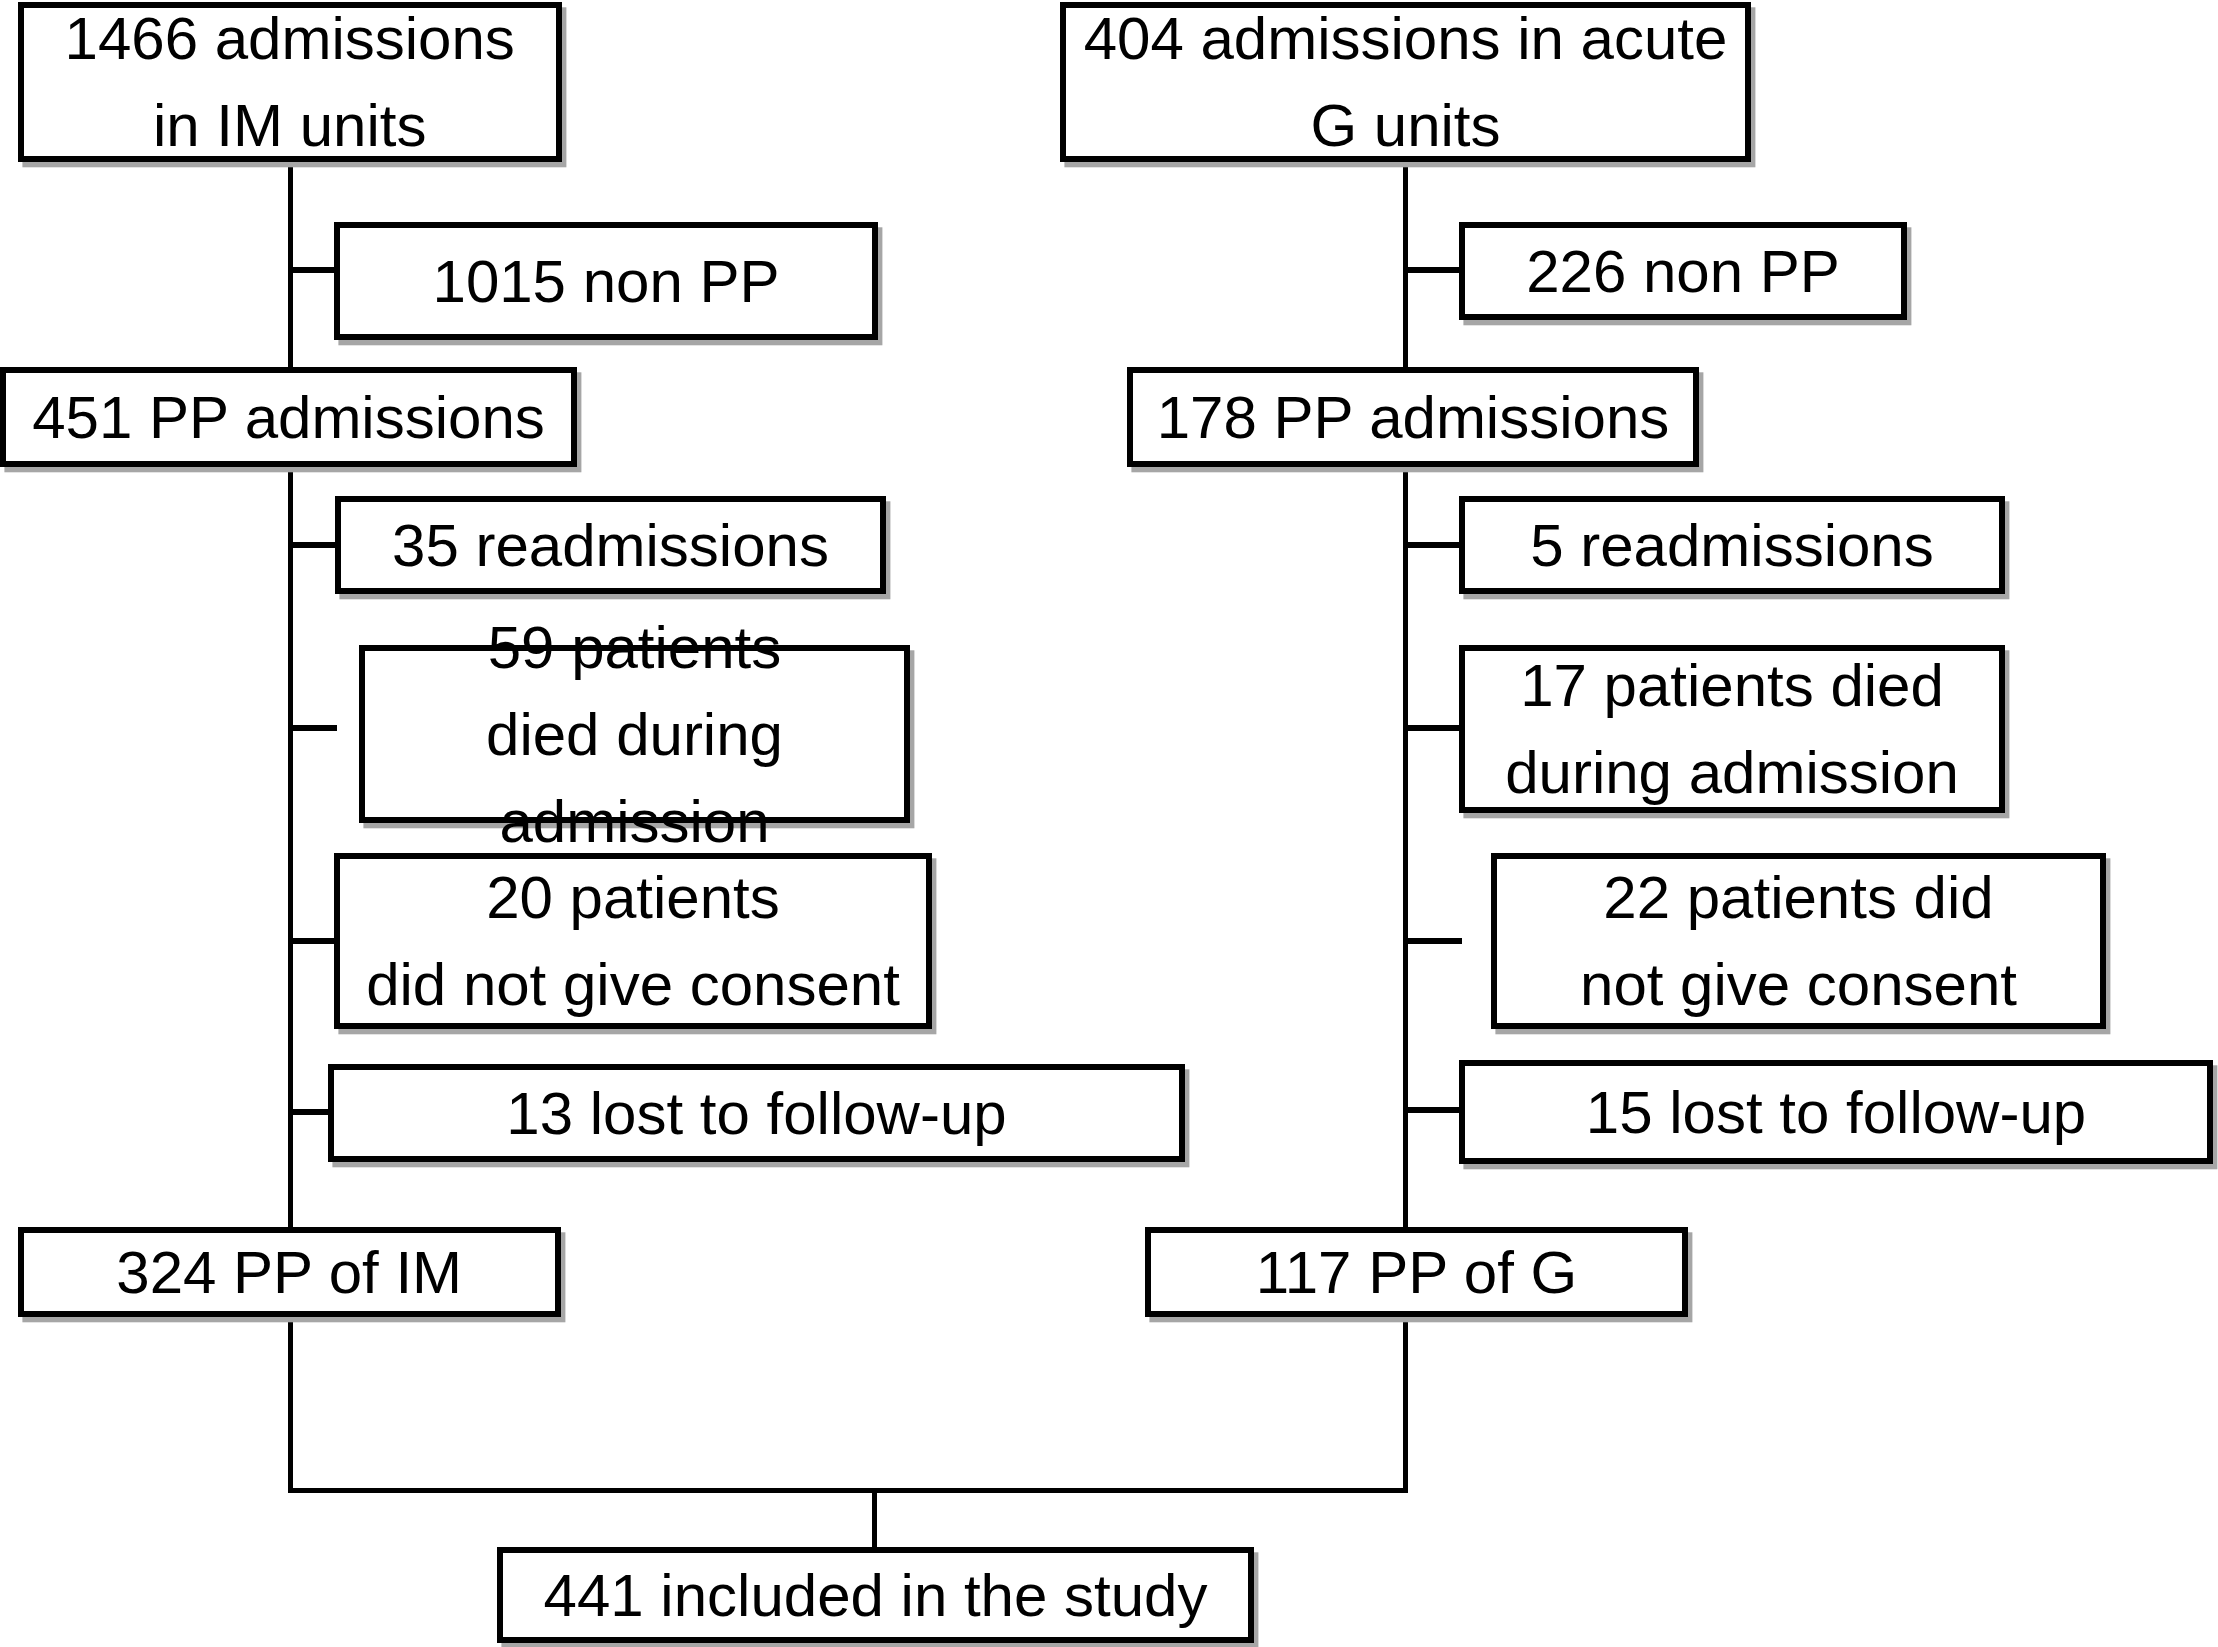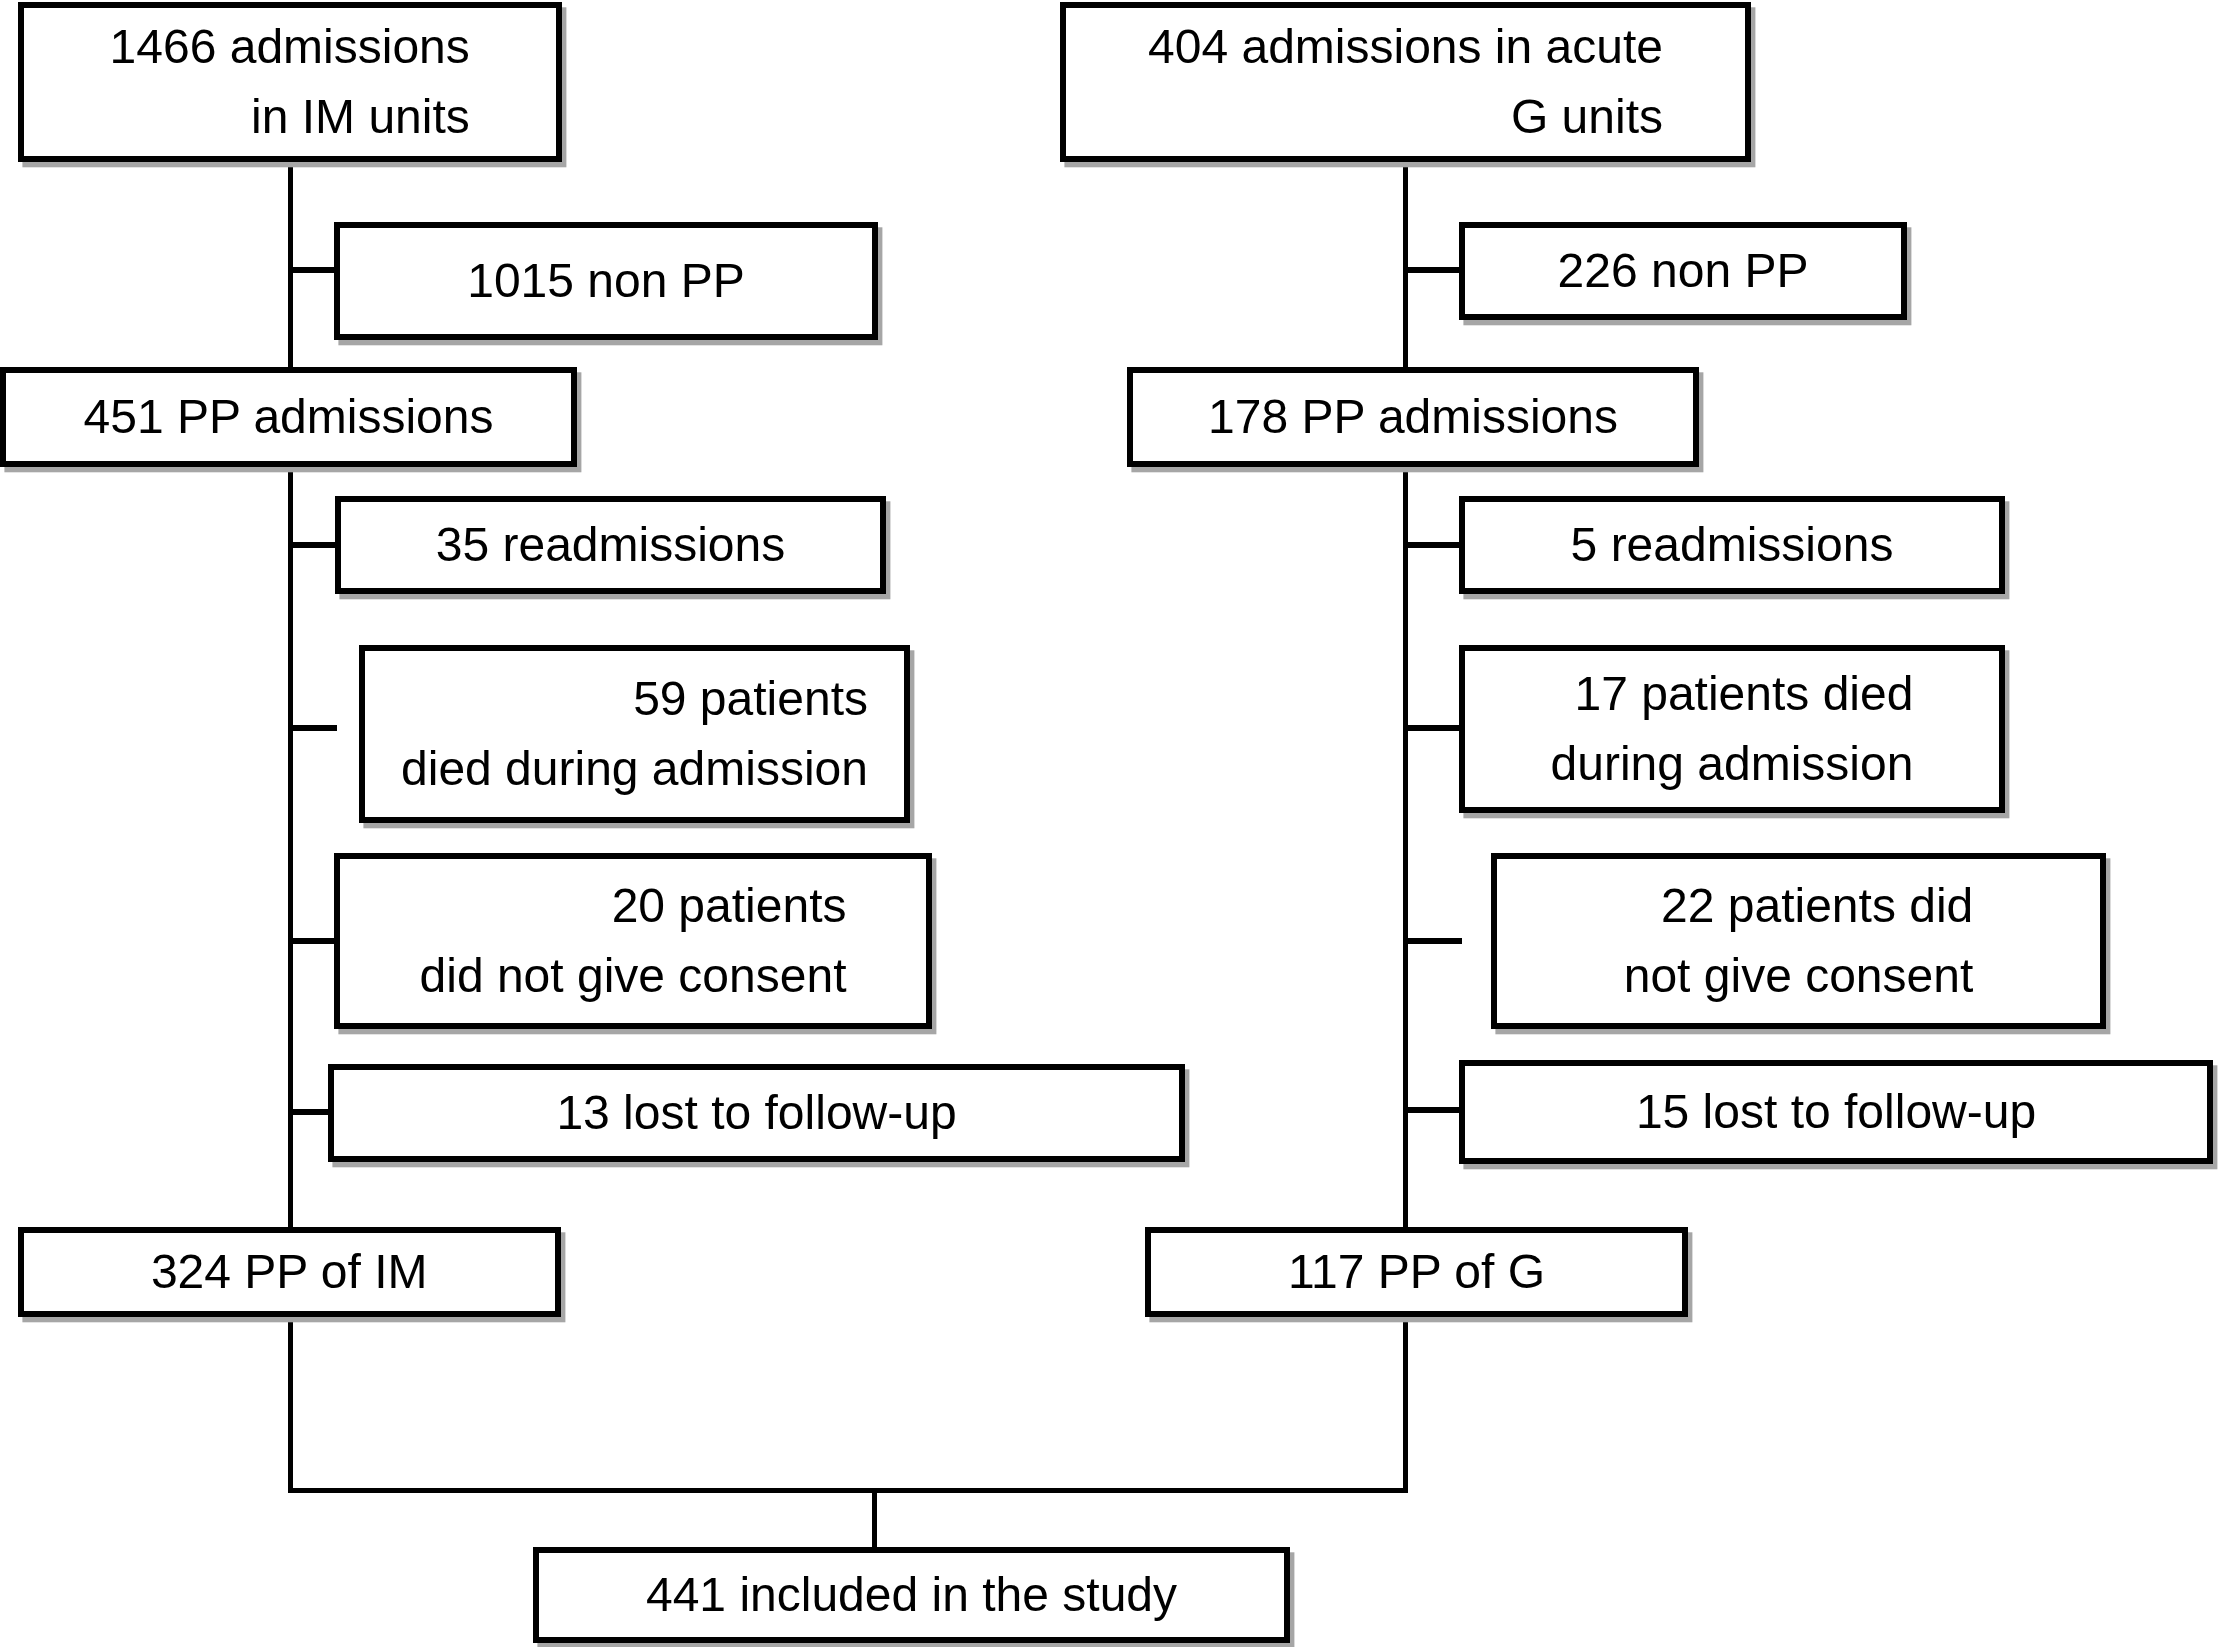--- a/index.html
+++ b/index.html
@@ -18,22 +18,22 @@
   }
   .node {
     position: absolute;
     box-sizing: border-box;
     background: var(--fill, #ffffff);
     border: 6.2px solid var(--border, #000000);
     box-shadow: 4.4px 5.3px 0 var(--shadow, #a6a6a6);
     display: flex;
     align-items: center;
     justify-content: center;
-    text-align: right;
-    font-size: 48px;
+    text-align: center;
+    font-size: 60px;
     line-height: 1.45;
     white-space: pre-line;
     z-index: 2;
   }
   .line {
     position: absolute;
     background: var(--line, #000000);
     z-index: 1;
   }
 </style>
@@ -76,16 +76,16 @@
   <div class="node" style="left:1459px; top:222px; width:448px; height:98px;">226 non PP</div>
   <div class="node" style="left:1127px; top:367px; width:572px; height:100px;">178 PP admissions</div>
   <div class="node" style="left:1459px; top:496px; width:546px; height:98px;">5 readmissions</div>
   <div class="node" style="left:1459px; top:645px; width:546px; height:168px;">17 patients died
 during admission</div>
   <div class="node" style="left:1459px; top:853px; width:615px; height:176px;margin-left:32px;">22 patients did
 not give consent</div>
   <div class="node" style="left:1459px; top:1060px; width:754px; height:104px;">15 lost to follow-up</div>
   <div class="node" style="left:1145px; top:1227px; width:543px; height:90px;">117 PP of G</div>
 
-  <div class="node" style="left:497px; top:1547px; width:757px; height:96px;margin-left:36px;">441 included in the study</div>
+  <div class="node" style="left:497px; top:1547px; width:757px; height:96px;">441 included in the study</div>
 
 </div>
 
 
 </body></html>

